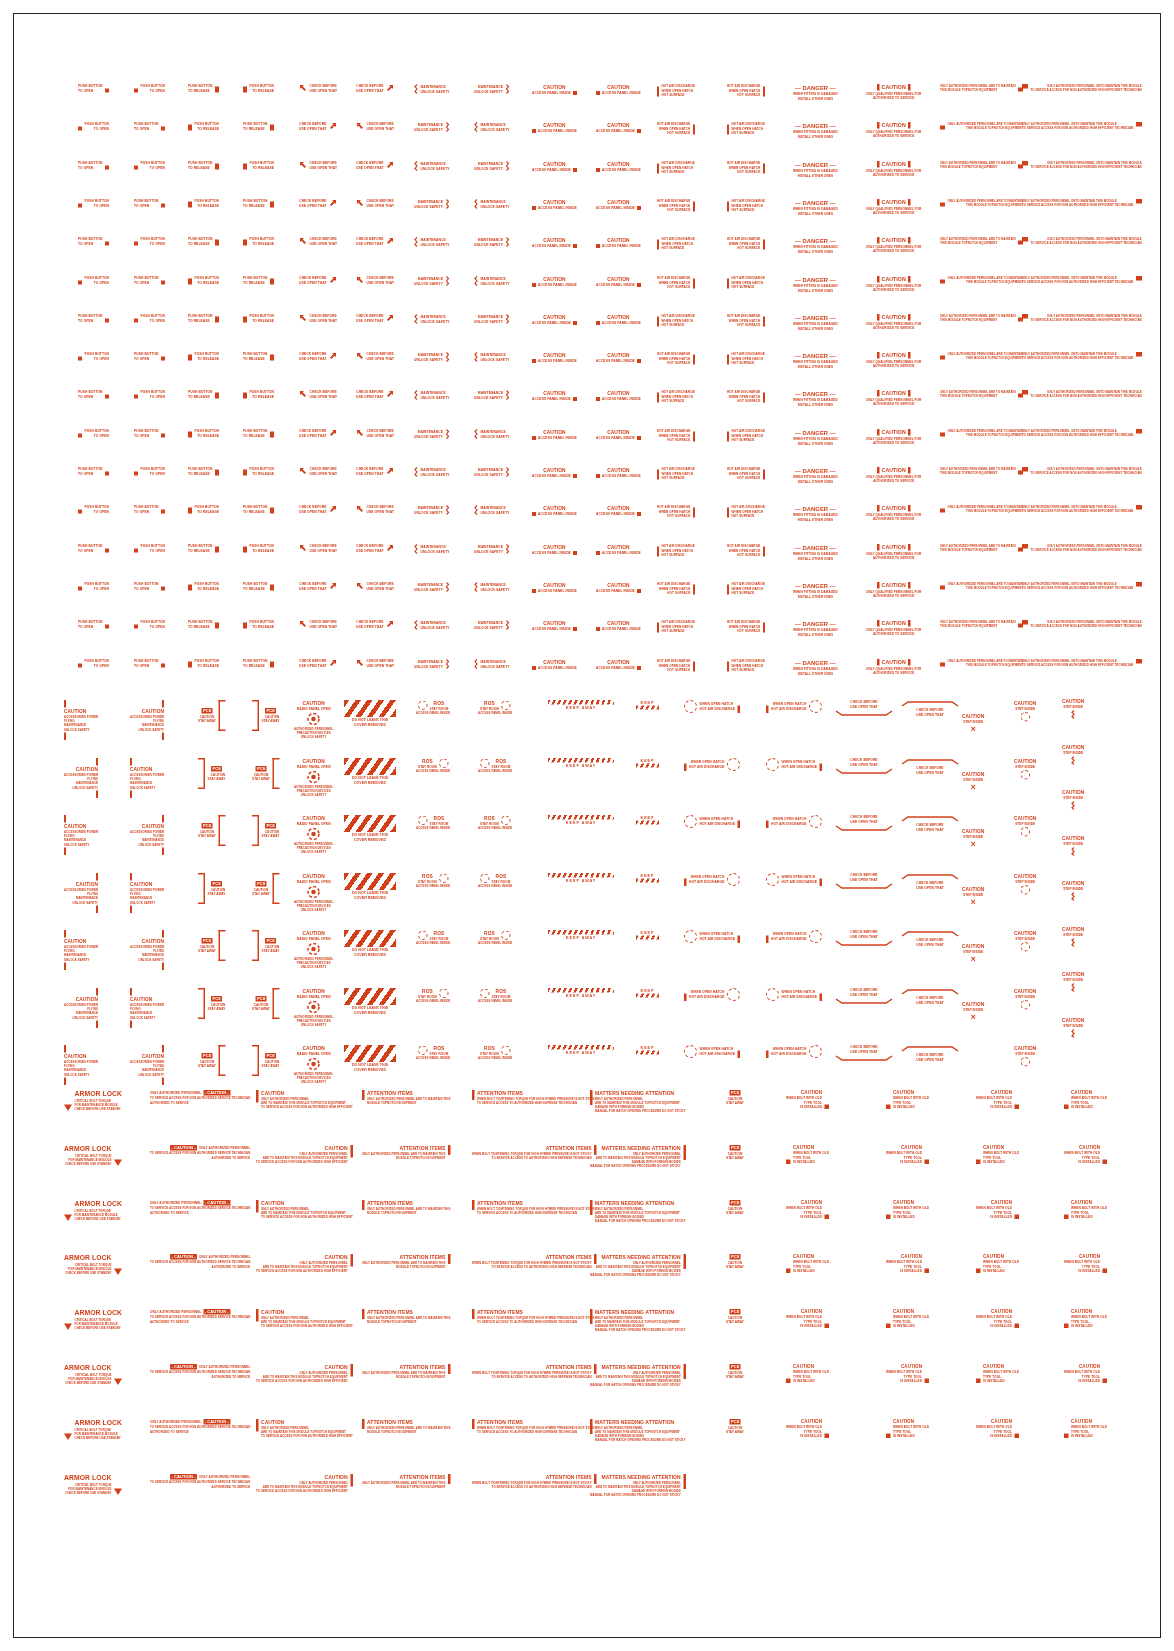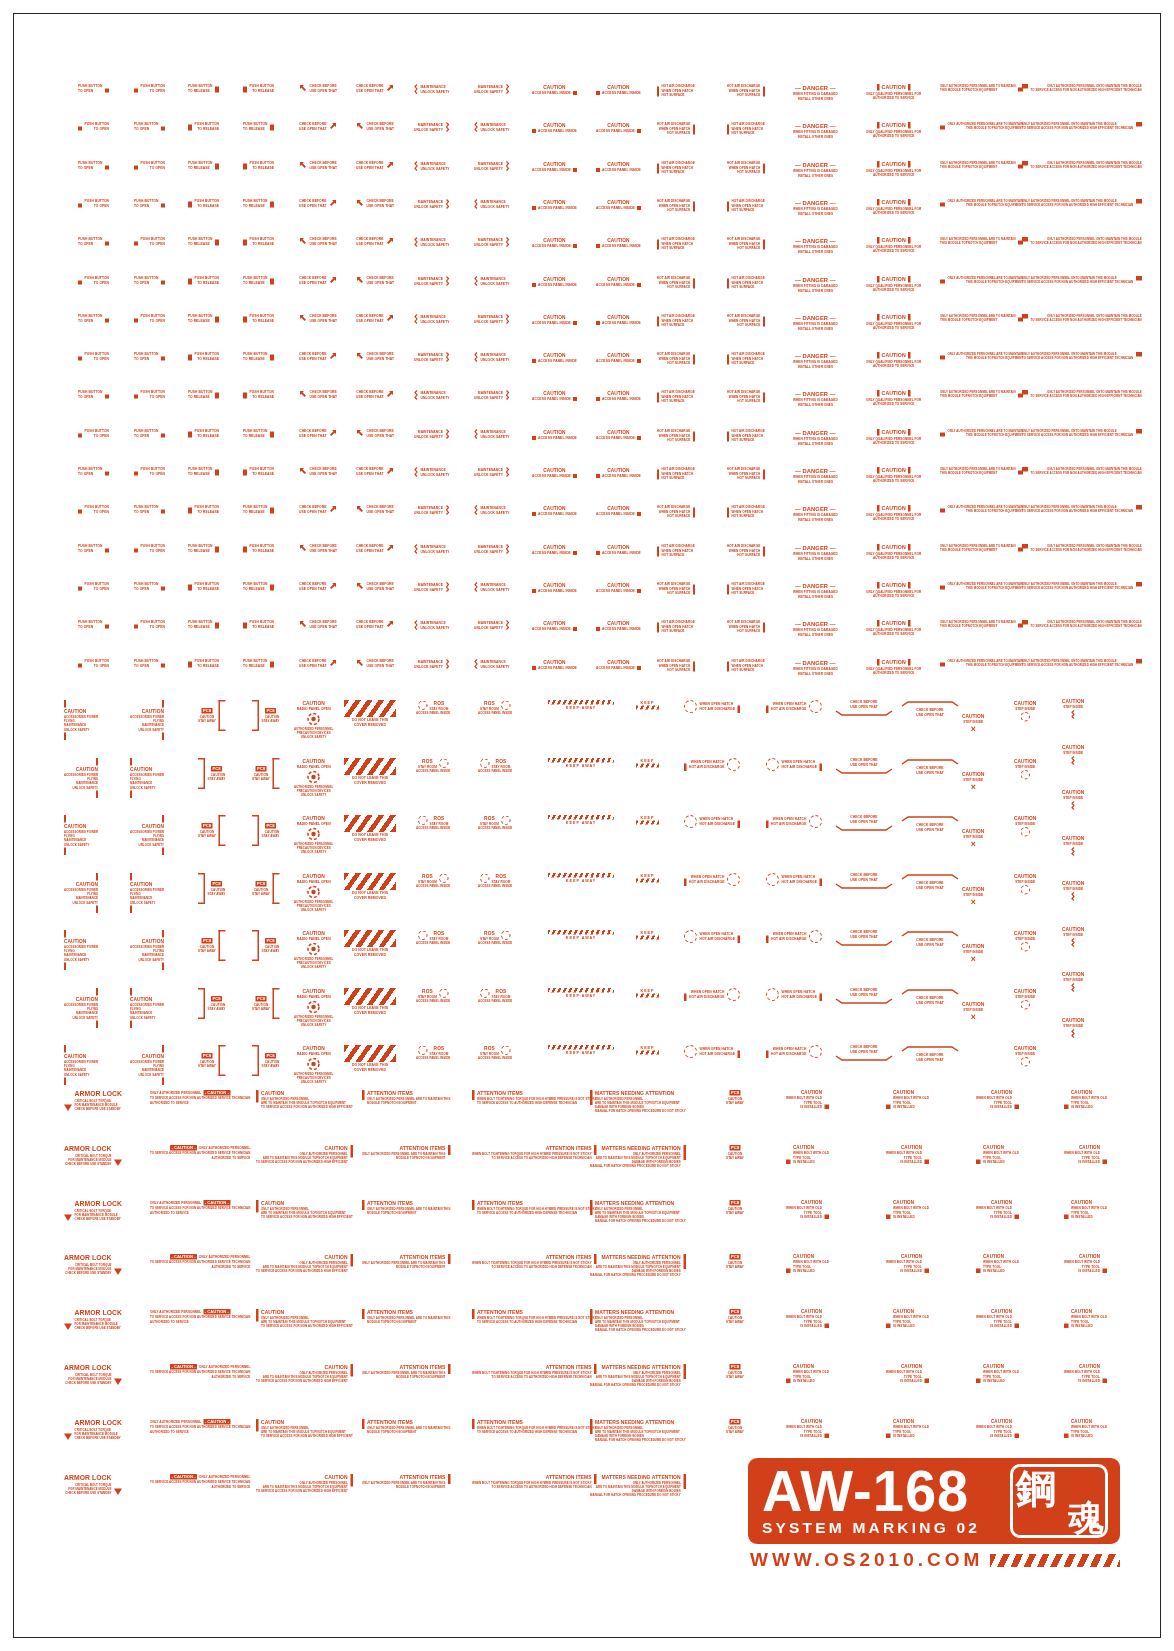--- a/index.html
+++ b/index.html
@@ -53,34 +53,20 @@
   .siteline{position:absolute;left:750px;top:1549px;width:370px;display:flex;align-items:center;gap:7px;}
   .site{font-size:19px;font-weight:bold;letter-spacing:4px;color:var(--acc);white-space:nowrap;}
   .site-stripes{flex:1;height:13px;background:repeating-linear-gradient(115deg,var(--acc) 0 6px,#fff 6px 12px);}
 </style>
 </head>
 <body>
 
 <div class="sheet" id="sheet">
   <div class="sheet-border"></div>
 
-  <div class="logo">
-    <div class="logo-left">
-      <div class="logo-code">AW-168</div>
-      <div class="logo-series">SYSTEM MARKING 02</div>
-    </div>
-    <div class="seal">
-      <span class="seal-c1">鋼</span>
-      <span class="seal-c2">魂</span>
-    </div>
-  </div>
-  <div class="siteline">
-    <span class="site">WWW.OS2010.COM</span>
-    <span class="site-stripes"></span>
-  </div>
 <div class="mk" style="left: 78px; top: 84px;">
       <div class="z zrow ae">
         <div class="col">
           <span class="t6">PUSH BUTTON</span>
           <span class="t6">TO OPEN</span>
         </div>
         <i class="sq" style="width: 8px; height: 8px;"></i>
       </div>
     </div>
     <div class="mk" style="left: 78px; top: 122.3px;">

